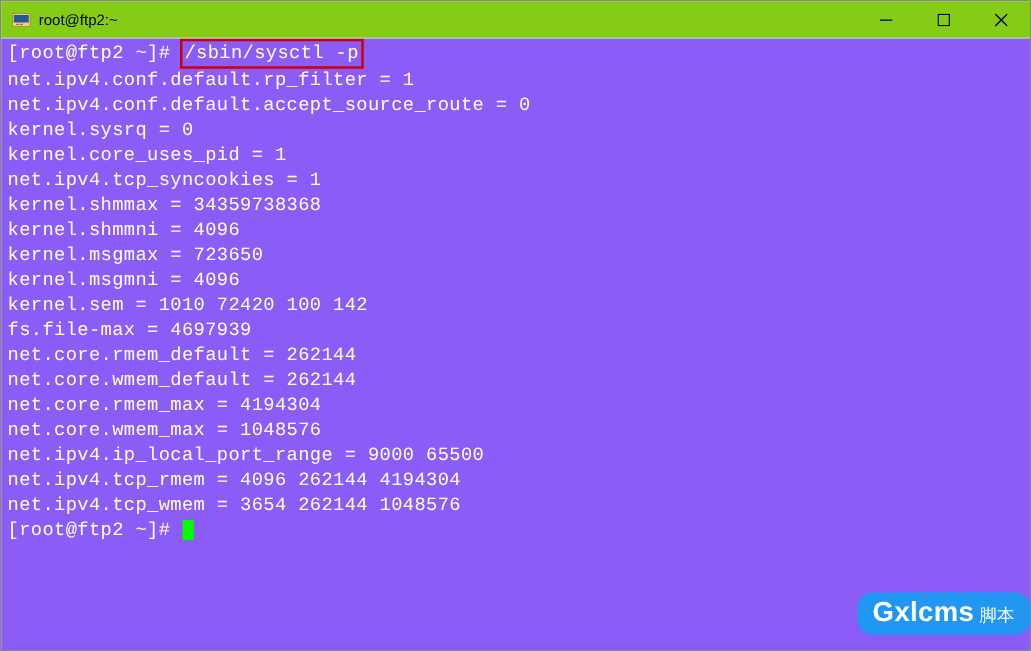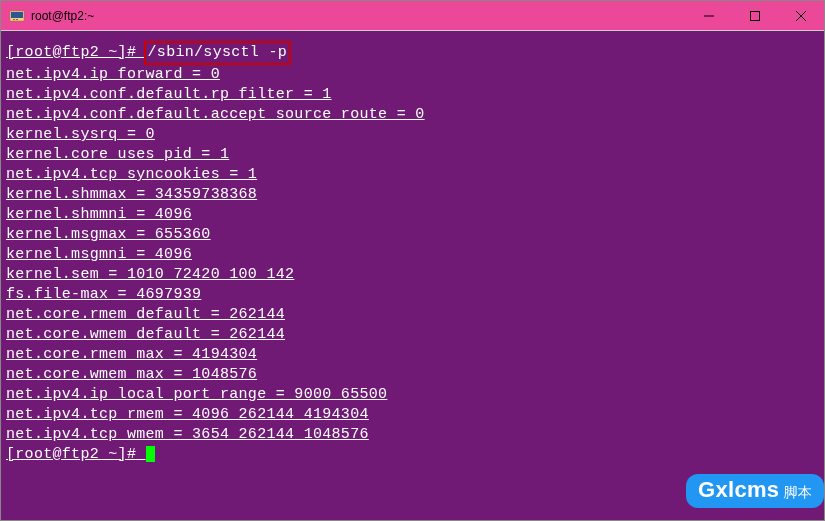--- a/index.html
+++ b/index.html
@@ -16,21 +16,21 @@
     }
     .window {
       width: 825px;
       height: 521px;
       border: 1px solid #888;
       display: flex;
       flex-direction: column;
     }
     .titlebar {
       height: 30px;
-      background: #ec4899;
+      background: #84cc16;
       border-bottom: 1px solid #ccc;
       display: flex;
       align-items: center;
       padding-left: 8px;
     }
     .icon-putty {
       width: 16px;
       height: 16px;
       margin-right: 6px;
     }
@@ -55,29 +55,28 @@
       font-size: 14px;
       cursor: pointer;
     }
     .win-btn svg {
       stroke: #000;
       stroke-width: 1;
       fill: none;
     }
     .terminal {
       flex: 1;
-      background: #701a75;
+      background: #8b5cf6;
       color: #fff;
-      padding: 10px 5px;
+      padding: 0 5px;
       font-size: 15px;
       line-height: 20px;
       letter-spacing: 0.3px;
       position: relative;
       overflow: hidden;
-      text-decoration: underline;
     }
     .line {
       white-space: pre;
       display: block;
     }
     .highlight-box {
       border: 2px solid #cc0000;
       display: inline-block;
       padding: 0 2px;
       margin-left: -2px;
@@ -142,29 +141,28 @@
             <line x1="0" y1="0" x2="10" y2="10"></line>
             <line x1="10" y1="0" x2="0" y2="10"></line>
           </svg>
       </div>
     </div>
   </div>
 
   <div class="terminal">
     <span class="line"><span class="prompt-line">[root@ftp2 ~]# </span><span class="highlight-box">/sbin/sysctl -p</span></span>
     <div id="output-container">
-        <span class="line">net.ipv4.ip_forward = 0</span>
         <span class="line">net.ipv4.conf.default.rp_filter = 1</span>
         <span class="line">net.ipv4.conf.default.accept_source_route = 0</span>
         <span class="line">kernel.sysrq = 0</span>
         <span class="line">kernel.core_uses_pid = 1</span>
         <span class="line">net.ipv4.tcp_syncookies = 1</span>
         <span class="line">kernel.shmmax = 34359738368</span>
         <span class="line">kernel.shmmni = 4096</span>
-        <span class="line">kernel.msgmax = 655360</span>
+        <span class="line">kernel.msgmax = 723650</span>
         <span class="line">kernel.msgmni = 4096</span>
         <span class="line">kernel.sem = 1010 72420 100 142</span>
         <span class="line">fs.file-max = 4697939</span>
         <span class="line">net.core.rmem_default = 262144</span>
         <span class="line">net.core.wmem_default = 262144</span>
         <span class="line">net.core.rmem_max = 4194304</span>
         <span class="line">net.core.wmem_max = 1048576</span>
         <span class="line">net.ipv4.ip_local_port_range = 9000 65500</span>
         <span class="line">net.ipv4.tcp_rmem = 4096 262144 4194304</span>
         <span class="line">net.ipv4.tcp_wmem = 3654 262144 1048576</span>

